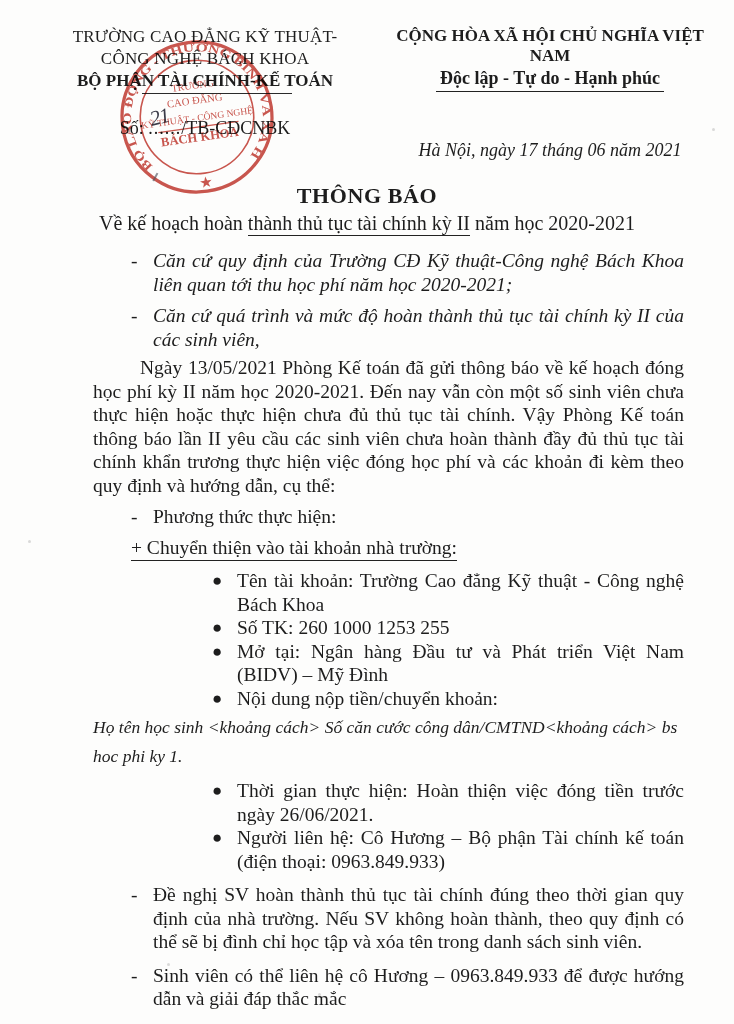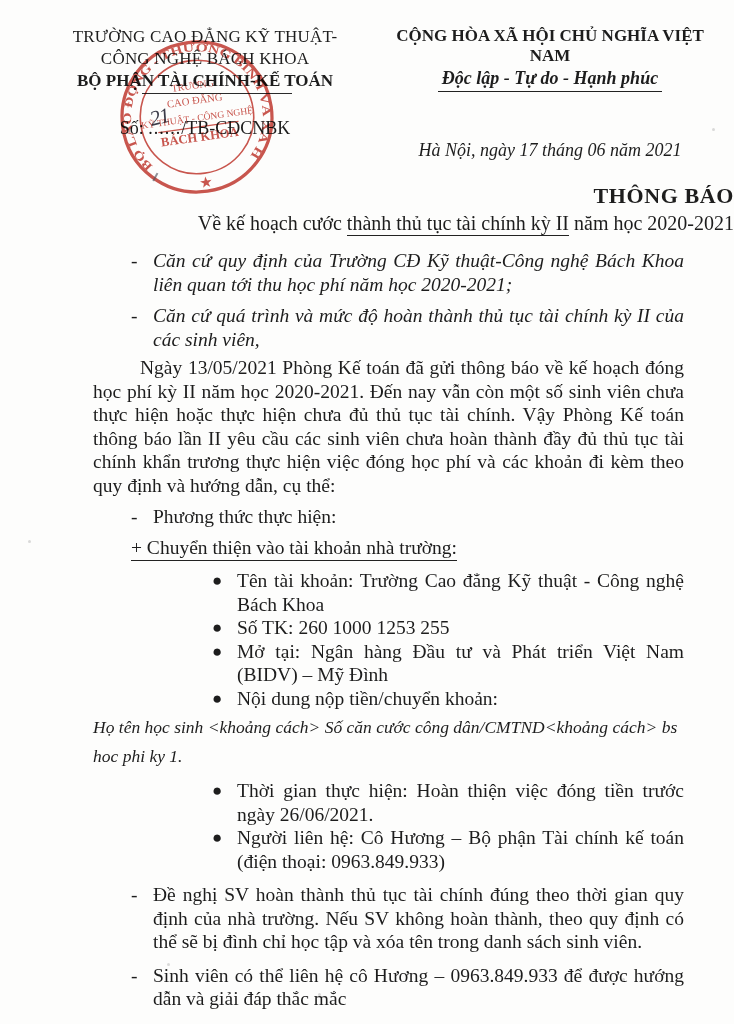--- a/index.html
+++ b/index.html
@@ -21,30 +21,30 @@
   .doc-number { margin-top:24px; font-size:18px; position:relative; }
   .dots-wrap { position:relative; display:inline-block; letter-spacing:1px; }
   .handwritten {
     position:absolute; left:2px; top:-13px;
     font-style:italic; font-size:21px; color:#3c3c49;
     transform:rotate(-14deg); letter-spacing:-1px;
   }
   .header-right { flex:1; text-align:center; padding-right:14px; }
   .nat-line1 { font-size:17px; font-weight:bold; line-height:20px; }
   .nat-line2-wrap { margin-top:2px; }
-  .nat-line2 { display:inline-block; font-size:18px; font-weight:bold; border-bottom:1.6px solid #222; padding:0 4px 2px;font-style:italic; }
+  .nat-line2 { display:inline-block; font-size:18px; font-weight:bold; border-bottom:1.6px solid #222; padding:0 4px 2px; }
   .date-line { font-size:18px; font-style:italic; margin-top:48px; }
   
   .stamp {
     position:absolute; left:86px; top:10px; width:162px; height:162px;
     transform:rotate(-8deg);
     mix-blend-mode:multiply; opacity:.9; pointer-events:none;
   }
   
-  .title-block { text-align:right; margin-top:22px; }
+  .title-block { text-align:center; margin-top:22px; }
   .doc-title { font-size:22px; font-weight:bold; letter-spacing:.6px; }
   .doc-subtitle { font-size:20px; margin-top:3px; }
   .u-sub { border-bottom:1.6px solid #222; padding-bottom:1px; }
   
   .content { margin:14px 50px 0 93px; font-size:19.5px; line-height:23.5px; text-align:justify; }
   .dash-item { display:flex; margin-left:38px; }
   .dash-item .marker { width:22px; flex:none; }
   .dash-item .txt { flex:1; text-align:justify; }
   .italic { font-style:italic; }
   .mt8 { margin-top:8px; } .mt10 { margin-top:10px; }
@@ -105,21 +105,21 @@
       <div class="nat-line1">CỘNG HÒA XÃ HỘI CHỦ NGHĨA VIỆT NAM</div>
       <div class="nat-line2-wrap">
         <span class="nat-line2">Độc lập - Tự do - Hạnh phúc</span>
       </div>
       <div class="date-line">Hà Nội, ngày 17 tháng 06 năm 2021</div>
     </div>
   </header>
 
   <div class="title-block">
     <div class="doc-title">THÔNG BÁO</div>
-    <div class="doc-subtitle"><span>Về kế hoạch cước </span><span class="u-sub">thành thủ tục tài chính kỳ II</span><span> năm học 2020-2021</span></div>
+    <div class="doc-subtitle"><span>Về kế hoạch hoàn </span><span class="u-sub">thành thủ tục tài chính kỳ II</span><span> năm học 2020-2021</span></div>
   </div>
 
   <main class="content">
 
     <div class="dash-item italic mt10">
       <span class="marker">-</span>
       <span class="txt">Căn cứ quy định của Trường CĐ Kỹ thuật-Công nghệ Bách Khoa liên quan tới thu học phí năm học 2020-2021;</span>
     </div>
     <div class="dash-item italic mt8">
       <span class="marker">-</span>

